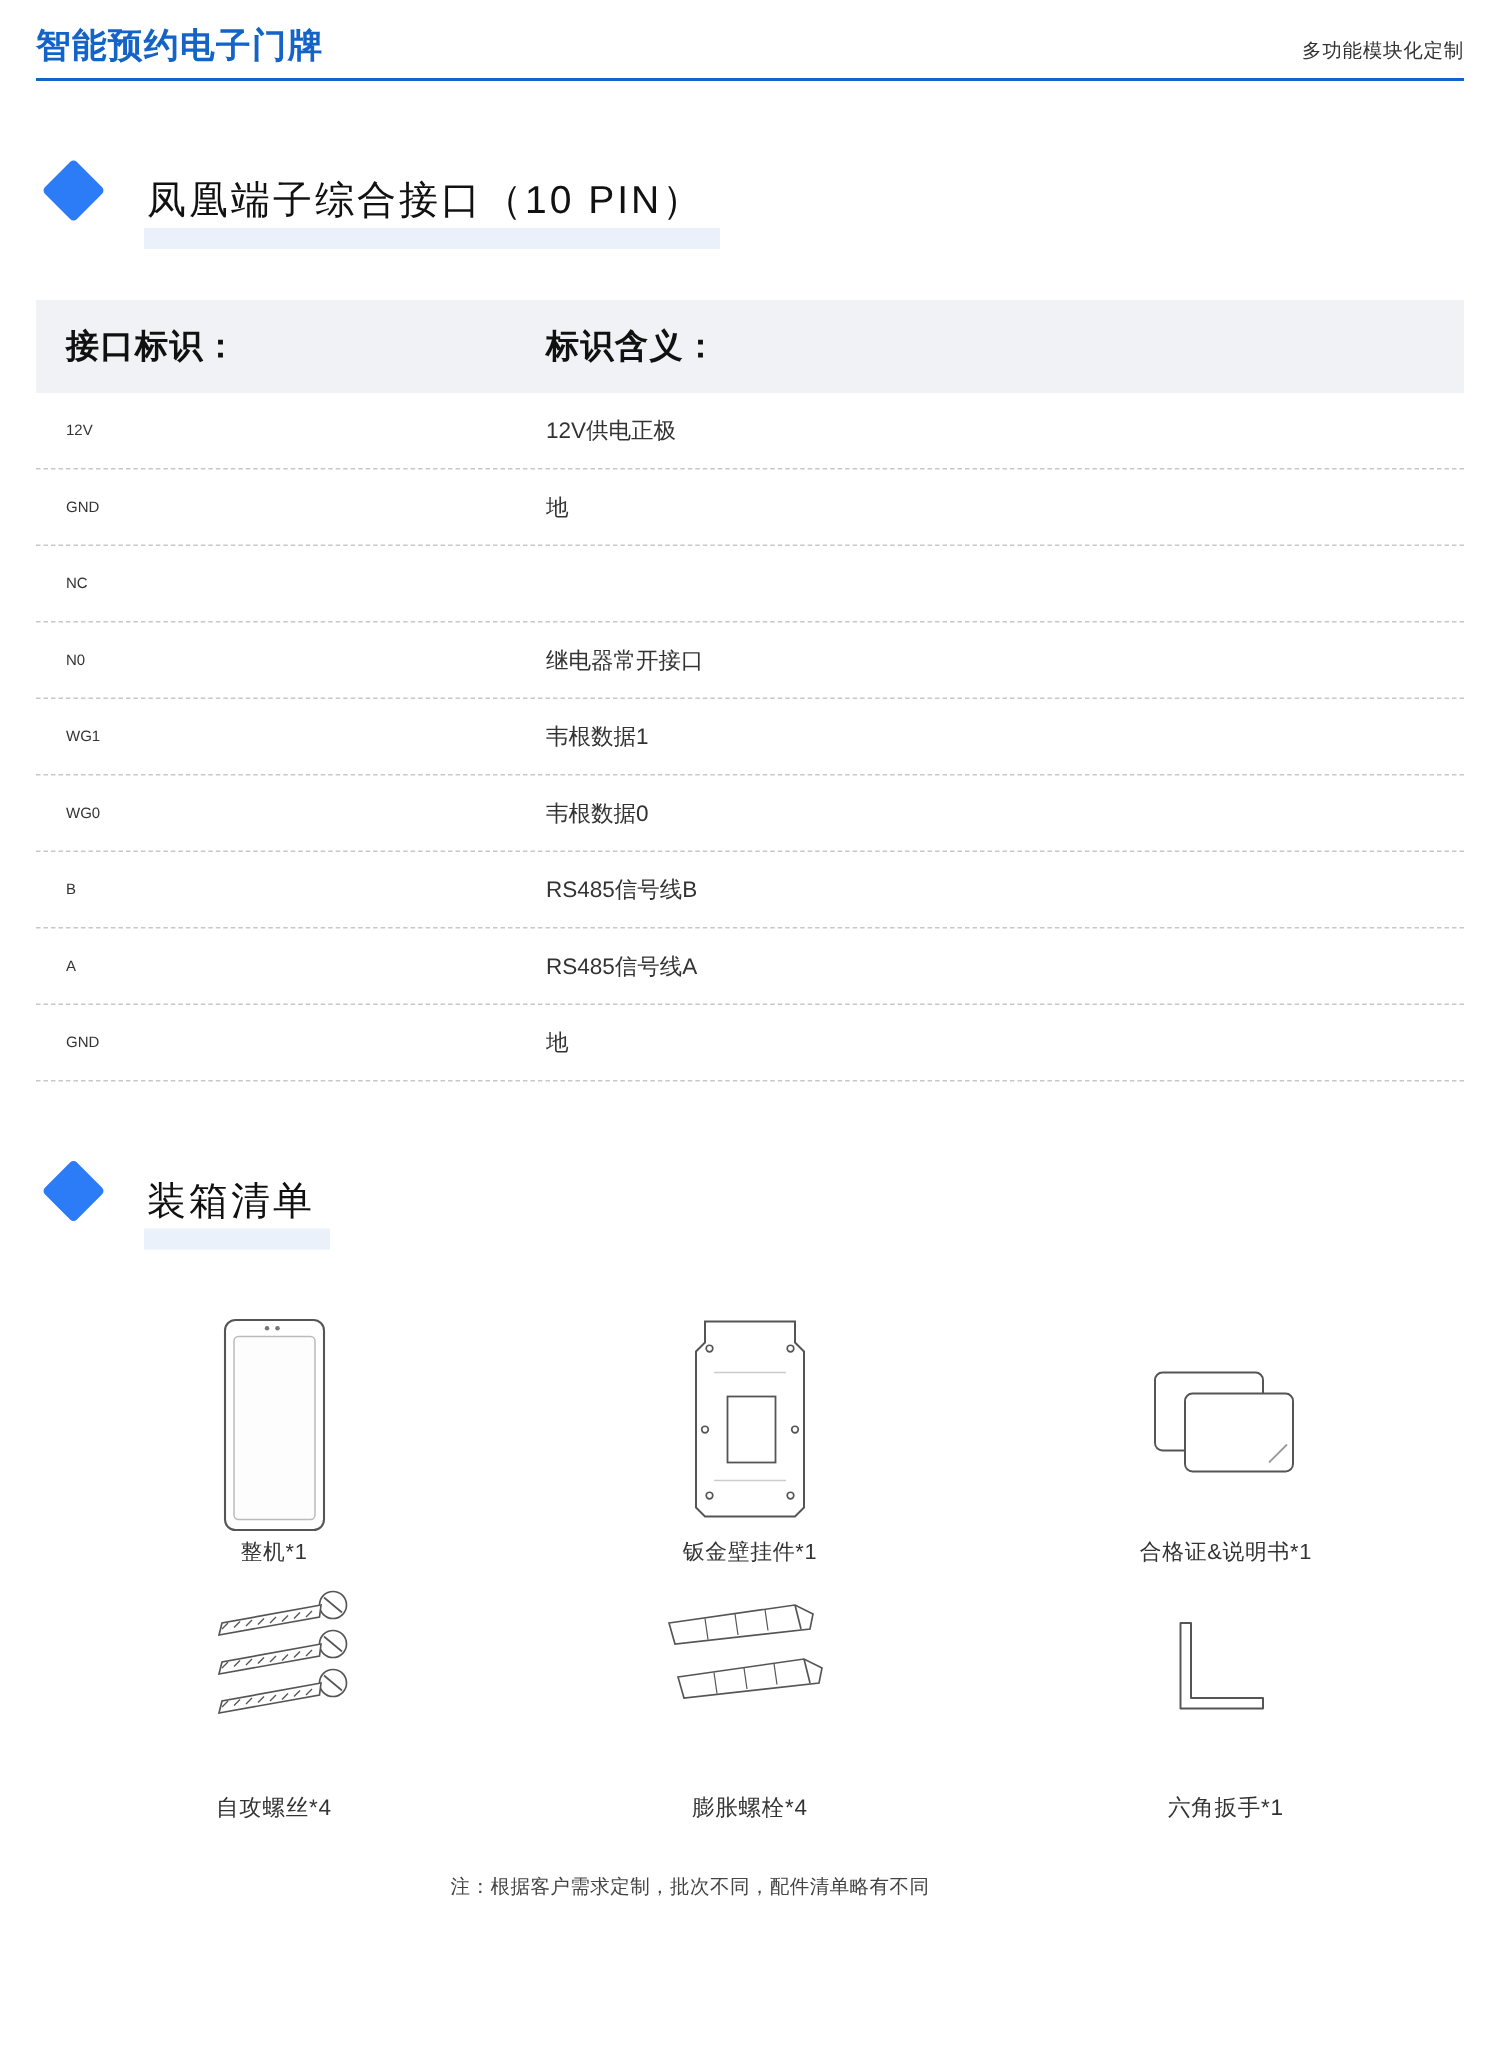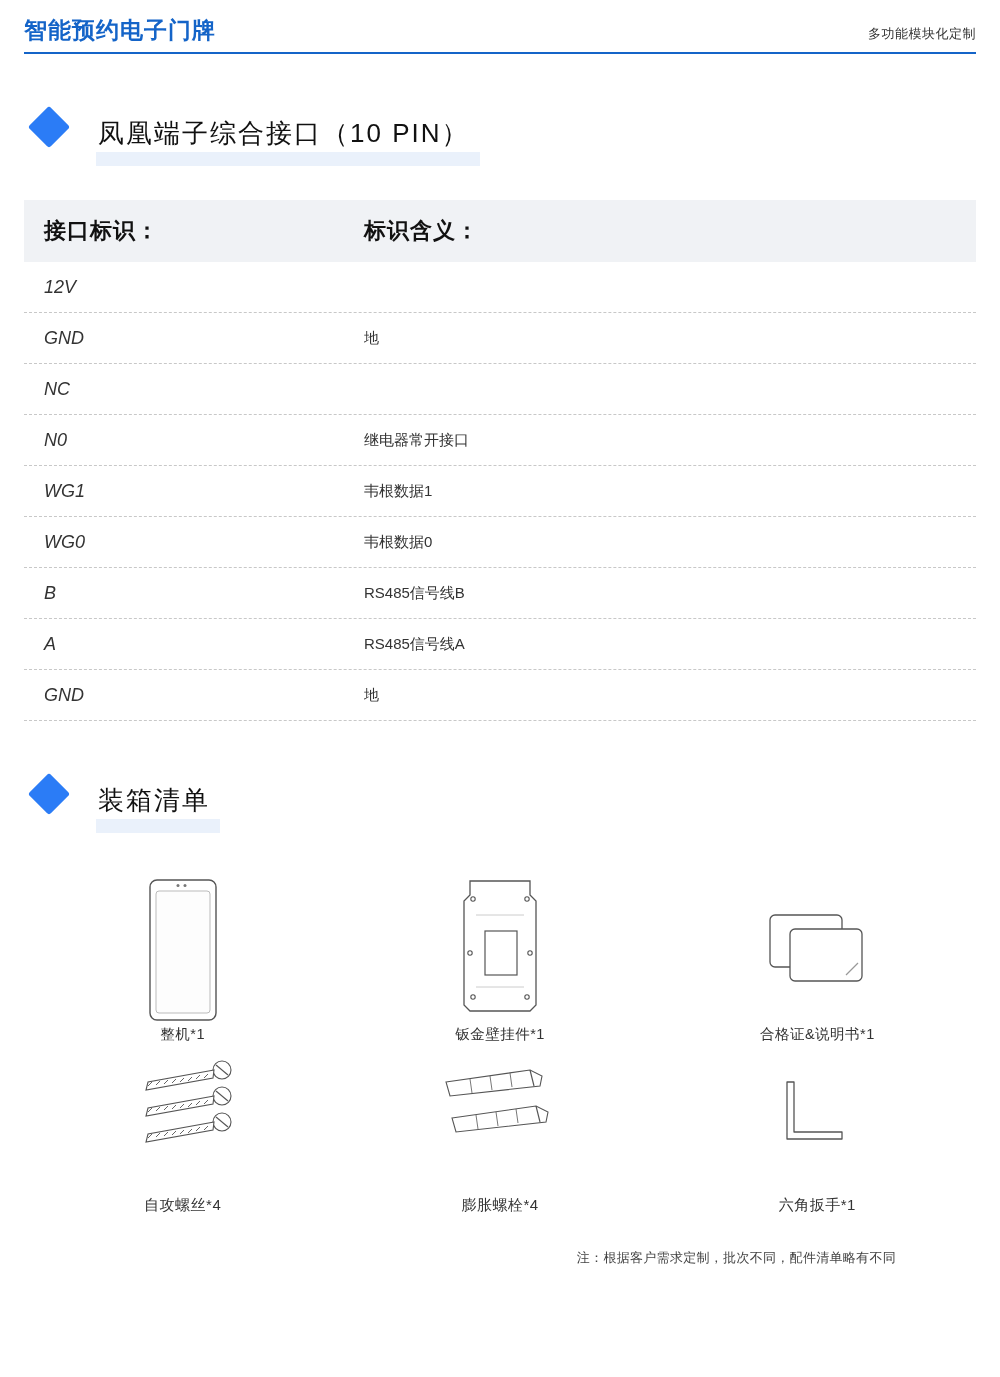--- a/index.html
+++ b/index.html
@@ -97,21 +97,21 @@
   .col2 { flex: 1; }
   .pin-row {
     display: flex;
     align-items: center;
     height: 50px;
     border-bottom: 1px dashed #c8c8c8;
     font-size: 15px;
     color: #333;
   }
   .pin-row:last-child { border-bottom: 1px dashed #c8c8c8; }
-  .pin-row .col1 { font-size: 18px; font-style: italic; }
+  .pin-row .col1 { font-size: 10px; }
   .pin-row .col2 { font-size: 15px; }
 
   
   .packing-grid {
     margin-top: 40px;
     display: grid;
     grid-template-columns: repeat(3, 1fr);
     row-gap: 10px;
   }
   .pack-cell {
@@ -128,21 +128,21 @@
   .pack-label {
     font-size: 14.5px;
     color: #333;
     letter-spacing: 0.5px;
   }
   .pack-cell.row2 .pack-art { height: 120px; }
   .pack-cell.row2 .pack-label { margin-top: 22px; font-size: 15px; }
 
   .footnote {
     margin: 34px 24px 0 0;
-    text-align: right;
+    text-align: center;
     font-size: 13px;
     color: #444;
     padding-right: 56px;
     letter-spacing: 0.3px;
   }
 </style>
 </head>
 <body>
 
 <div class="page-header">
@@ -160,20 +160,21 @@
   </div>
 
   <div class="pin-table">
     <div class="pin-head">
       <div class="col1">接口标识：</div>
       <div class="col2">标识含义：</div>
     </div>
 
     <div class="pin-row">
       <div class="col1">12V</div>
+      <div class="col2">12V供电正极</div>
     </div>
     <div class="pin-row">
       <div class="col1">GND</div>
       <div class="col2">地</div>
     </div>
     <div class="pin-row">
       <div class="col1">NC</div>
     </div>
     <div class="pin-row">
       <div class="col1">N0</div>

